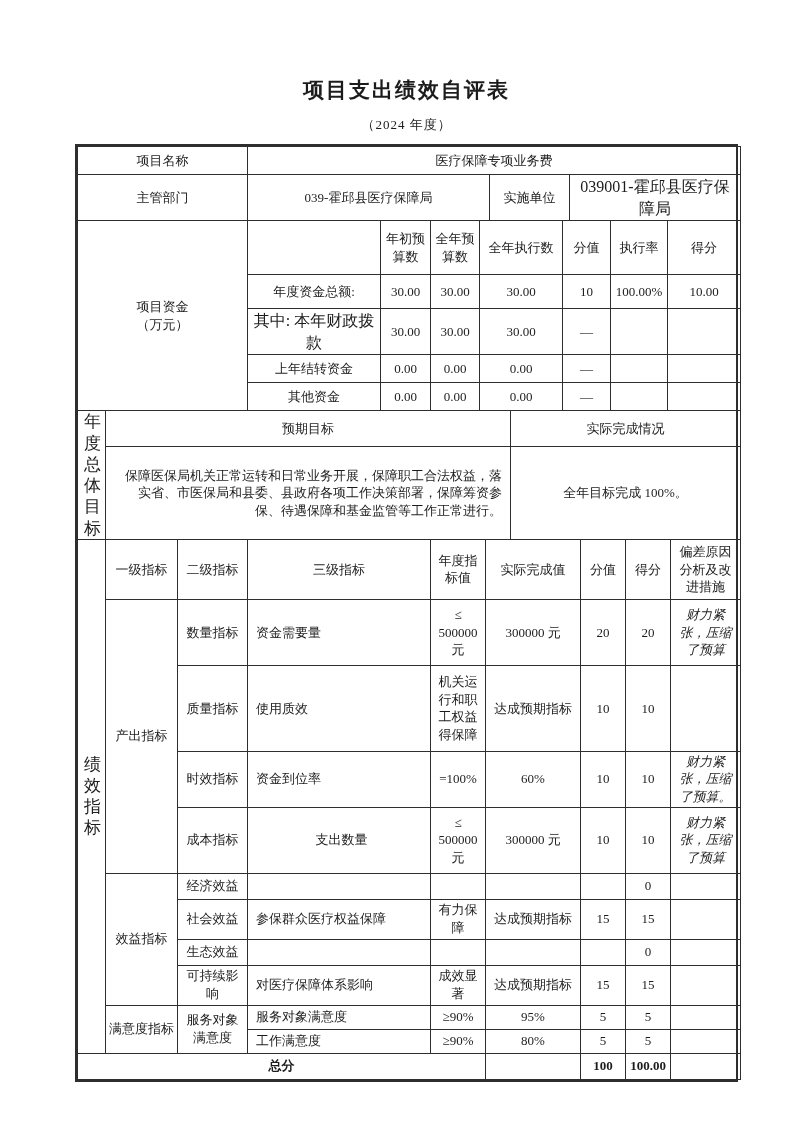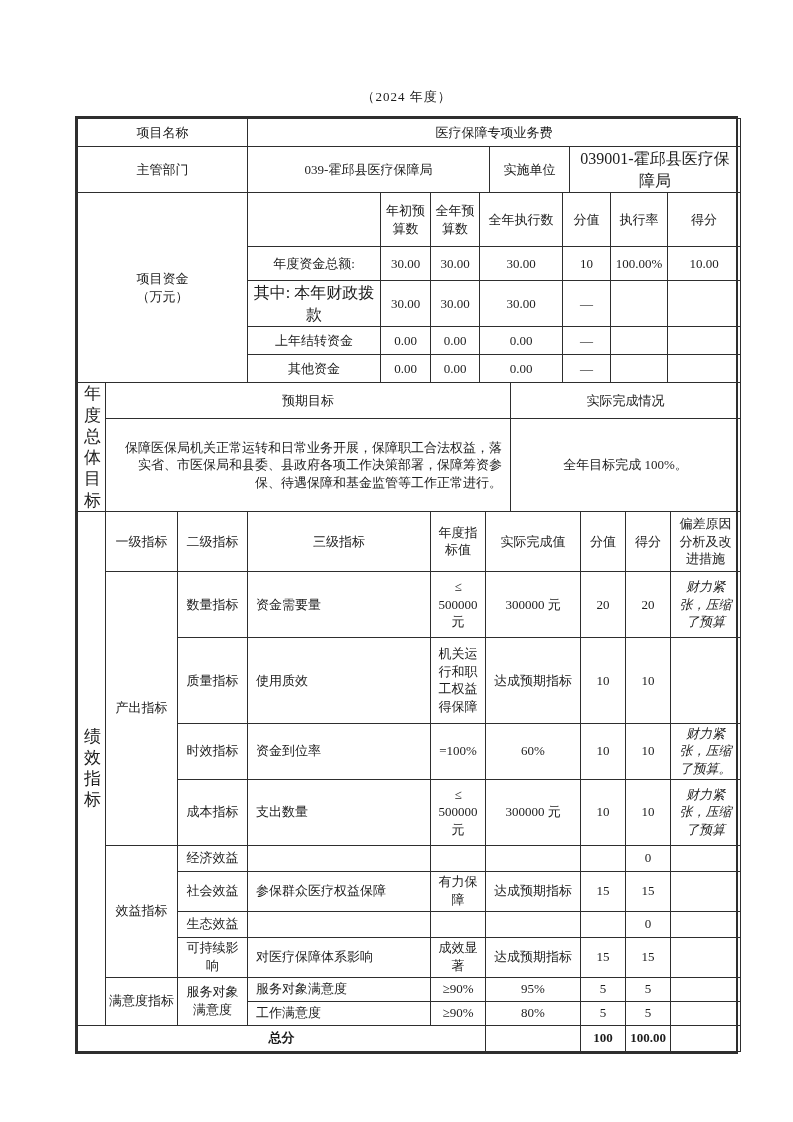--- a/index.html
+++ b/index.html
@@ -40,20 +40,21 @@
   }
   .goal-text { text-align:right; padding:2px 8px; }
   .bold { font-weight:bold; }
   .small { font-size:16px; }
 </style>
 </head>
 <body>
 
 <div class="page">
 
+  <div class="doc-title">项目支出绩效自评表</div>
   <div class="doc-subtitle">（2024 年度）</div>
 
   <div class="tablewrap">
 
     <table>
       <colgroup>
           <col style="width:170px">
           <col style="width:242px">
           <col style="width:80px">
           <col style="width:171px">
@@ -209,21 +210,21 @@
         <td style="height:54px">时效指标</td>
         <td style="text-align:left;padding-left:8px">资金到位率</td>
         <td>=100%</td>
         <td>60%</td>
         <td>10</td>
         <td>10</td>
         <td class="pad6">财力紧张，压缩了预算。</td>
       </tr>
       <tr>
         <td style="height:66px">成本指标</td>
-        <td style="text-align:left;padding-left:8px">支出数量</td>
+        <td style="text-align:center;padding-left:8px">支出数量</td>
         <td class="prewrap">≤
 500000
 元</td>
         <td>300000 元</td>
         <td>10</td>
         <td>10</td>
         <td class="pad6">财力紧张，压缩了预算</td>
       </tr>
 
       <tr>

